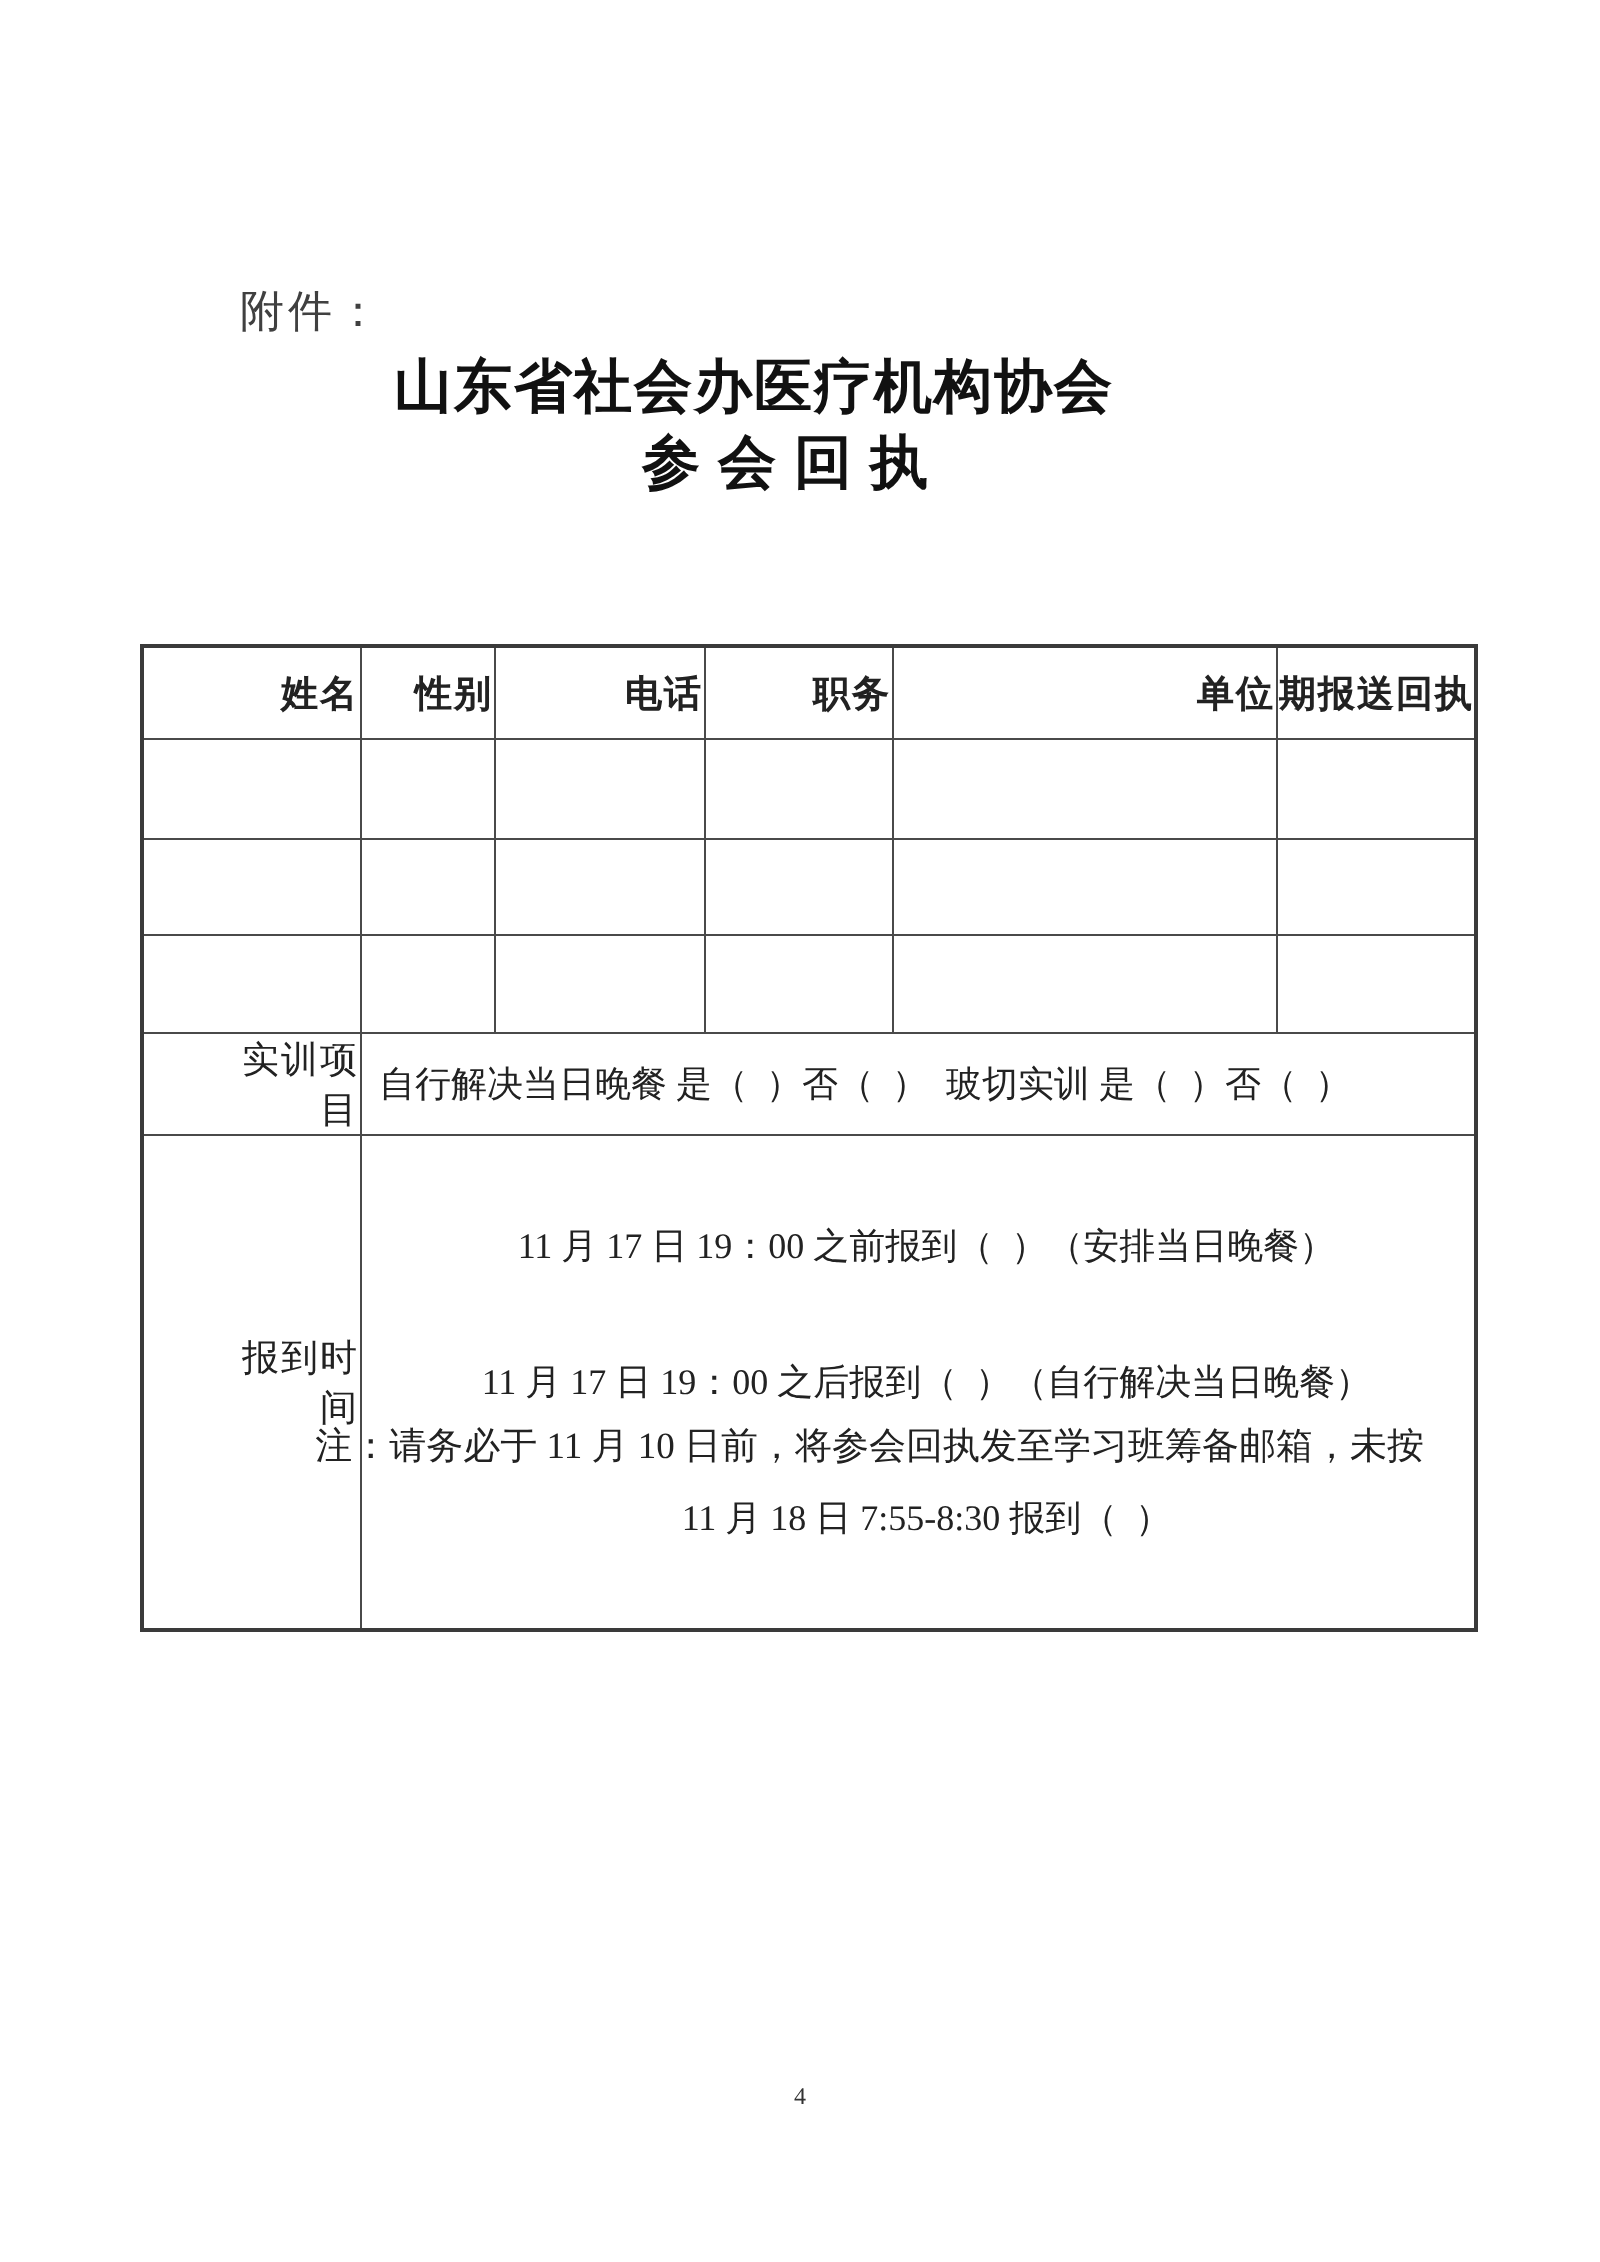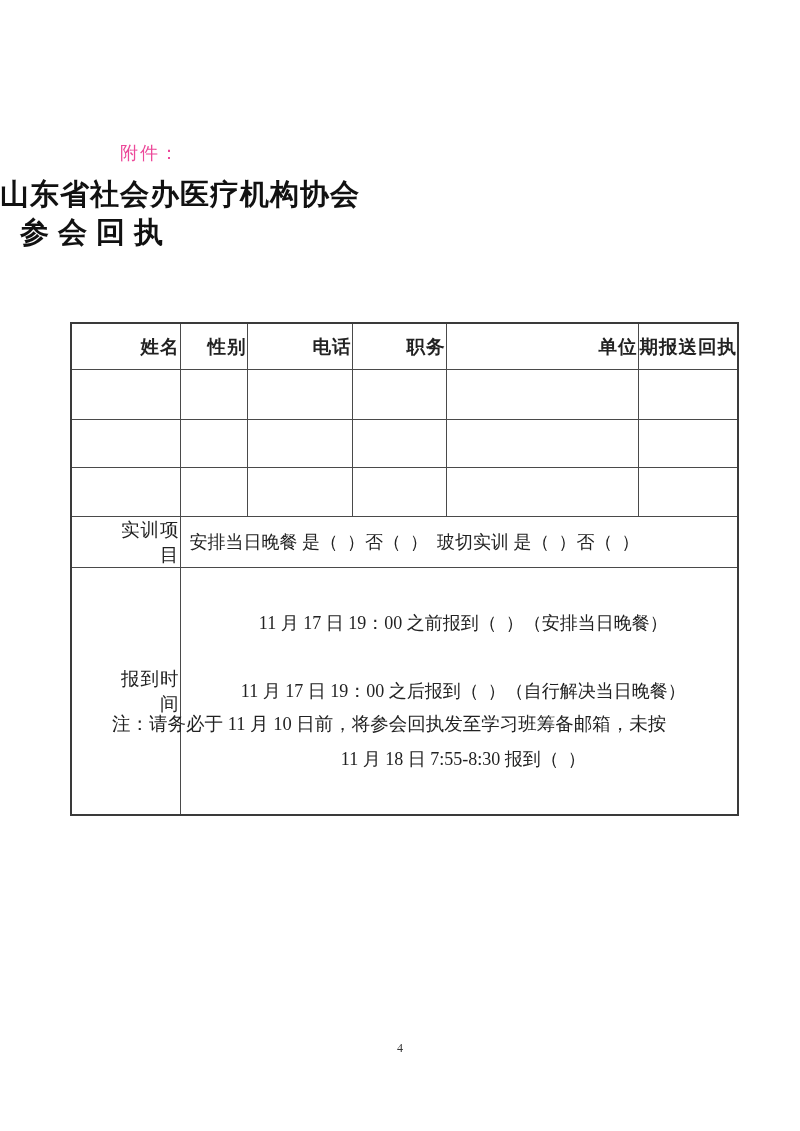--- a/index.html
+++ b/index.html
@@ -11,24 +11,25 @@
     position: relative;
     overflow: hidden;
   }
   .page {
     position: absolute; left: 0; top: 0;
     width: 800px; height: 1131px;
     background: #ffffff;
   }
   .attachment-label {
     position: absolute; left: 120px; top: 141px;
-    font-size: 18px; letter-spacing: 2px; color: #ec4899;
+    font-size: 22px; letter-spacing: 2px; color: #404040;
   }
   .title-block {
-    position: absolute; left: 0; top: 176px; width: 728px;
+    position: absolute; left: 13px; top: 176px; width: 728px;
+    text-align: center;
   }
   .title-line {
     font-size: 29px; font-weight: 700; color: #111;
     line-height: 37.5px; letter-spacing: 1px;
     white-space: pre;
   }
   .title-line.last {
     letter-spacing: 9px;
     transform: translateX(20px);
   }
@@ -51,20 +52,21 @@
     text-align: left; padding-left: 9px;
     white-space: pre; font-size: 18px;
   }
   .content-line { white-space: pre; line-height: 26px; font-size: 18px; text-align: center; }
   .note {
     position: absolute; left: 112px; top: 708px; width: 600px;
   }
   .note-line {
     font-size: 18.5px; line-height: 33px; color: #222;
     white-space: pre;
+    text-align: right;
   }
   .page-number {
     position: absolute; left: 0; top: 1041px; width: 800px;
     text-align: center; font-size: 12px; color: #333;
   }
 </style>
 </head>
 <body>
 
 <div class="page">
@@ -113,21 +115,21 @@
     <tr style="height:49px">
       <td></td>
           <td></td>
       <td></td>
           <td></td>
       <td></td>
           <td></td>
     </tr>
     <tr style="height:50px">
       <td class="rowlabel">实训项目</td>
-      <td class="content" colspan="5">安排当日晚餐 是（  ）否（  ）  玻切实训 是（  ）否（  ）</td>
+      <td class="content" colspan="5">自行解决当日晚餐 是（  ）否（  ）  玻切实训 是（  ）否（  ）</td>
     </tr>
     <tr style="height:78px">
       <td class="rowlabel">报到时间</td>
       <td class="content" colspan="5">
         <div class="content-line">11 月 17 日 19：00 之前报到（  ）（安排当日晚餐）</div>
         <div class="content-line">11 月 17 日 19：00 之后报到（  ）（自行解决当日晚餐）</div>
         <div class="content-line">11 月 18 日 7:55-8:30 报到（  ）</div>
       </td>
     </tr>
   </tbody>

